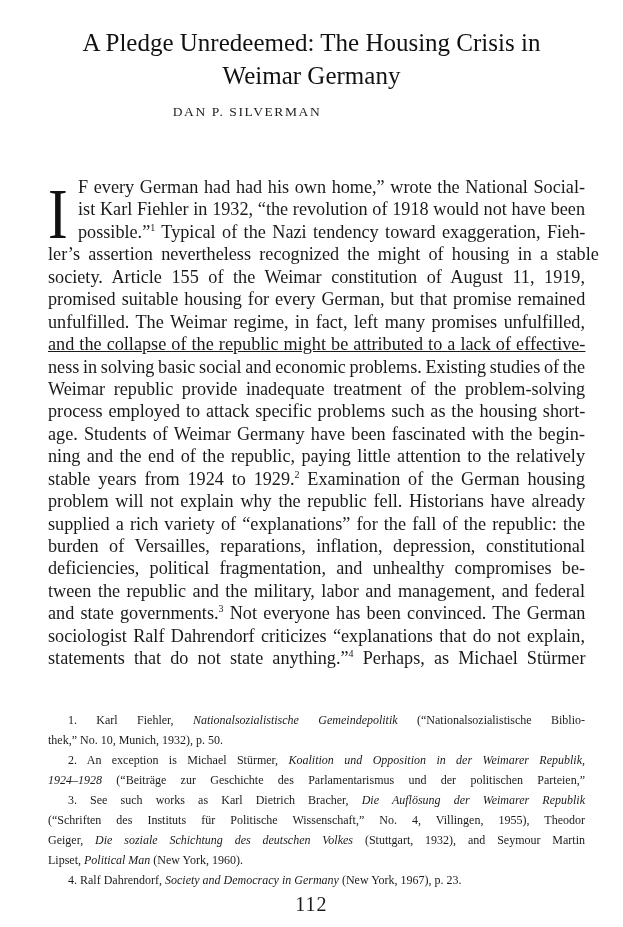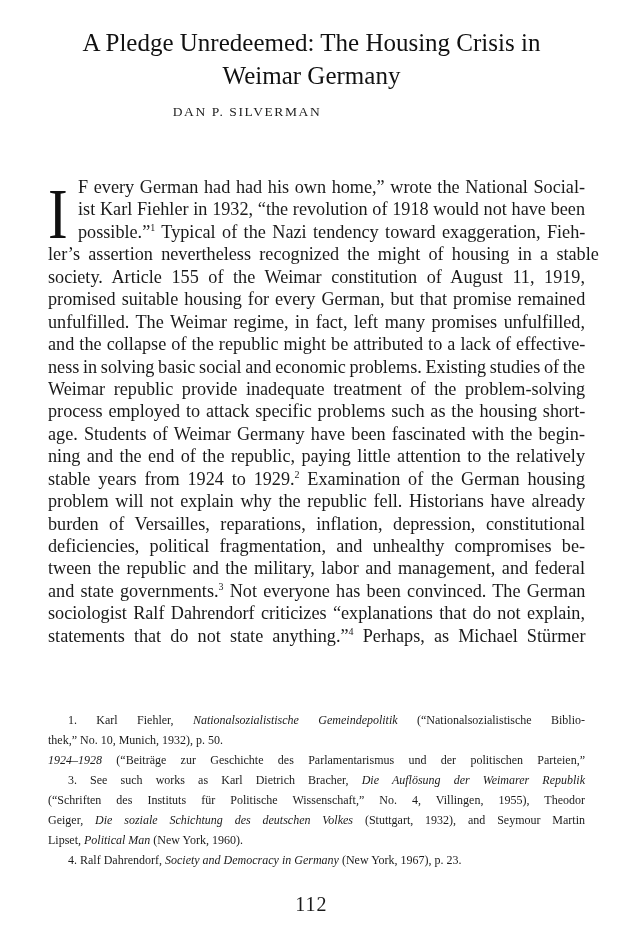--- a/index.html
+++ b/index.html
@@ -32,39 +32,41 @@
 <div class="dropcap">I</div>
 
 <div class="body">
   <span class="line indent" style="padding-left: 30px; white-space: nowrap; word-spacing: 1.09091px; display: block;">F every German had had his own home,” wrote the National Social-</span>
   <span class="line indent" style="padding-left: 30px; white-space: nowrap; word-spacing: 0.166667px; display: block;">ist Karl Fiehler in 1932, “the revolution of 1918 would not have been</span>
   <span class="line indent" style="padding-left: 30px; white-space: nowrap; word-spacing: 1.875px; display: block;"><span>possible.”</span><sup>1</sup><span> Typical of the Nazi tendency toward exaggeration, Fieh-</span></span>
   <span class="line" style="white-space: nowrap; word-spacing: 3.7px; display: block;">ler’s assertion nevertheless recognized the might of housing in a stable</span>
   <span class="line" style="white-space: nowrap; word-spacing: 5px; display: block;">society. Article 155 of the Weimar constitution of August 11, 1919,</span>
   <span class="line" style="white-space: nowrap; word-spacing: 1.44444px; display: block;">promised suitable housing for every German, but that promise remained</span>
   <span class="line" style="white-space: nowrap; word-spacing: 1.88889px; display: block;">unfulfilled. The Weimar regime, in fact, left many promises unfulfilled,</span>
-  <span class="line" style="white-space: nowrap; word-spacing: 0.538462px; display: block;">and the collapse of the republic might be attributed to a lack of effective-</span>
+  <span class="line" style="white-space: nowrap; word-spacing: 0.538462px; display: block; text-decoration: underline;">and the collapse of the republic might be attributed to a lack of effective-</span>
   <span class="line" style="white-space: nowrap; word-spacing: -0.909091px; display: block;">ness in solving basic social and economic problems. Existing studies of the</span>
   <span class="line" style="white-space: nowrap; word-spacing: 4px; display: block;">Weimar republic provide inadequate treatment of the problem-solving</span>
   <span class="line" style="white-space: nowrap; word-spacing: 1.3px; display: block;">process employed to attack specific problems such as the housing short-</span>
   <span class="line" style="white-space: nowrap; word-spacing: 1.6px; display: block;">age. Students of Weimar Germany have been fascinated with the begin-</span>
   <span class="line" style="white-space: nowrap; word-spacing: 1.83333px; display: block;">ning and the end of the republic, paying little attention to the relatively</span>
   <span class="line" style="white-space: nowrap; word-spacing: 3.2px; display: block;"><span>stable years from 1924 to 1929.</span><sup>2</sup><span> Examination of the German housing</span></span>
   <span class="line" style="white-space: nowrap; word-spacing: 2.1px; display: block;">problem will not explain why the republic fell. Historians have already</span>
+  <span class="line" style="white-space: nowrap; word-spacing: 1.58333px; display: block;">supplied a rich variety of “explanations” for the fall of the republic: the</span>
   <span class="line" style="white-space: nowrap; word-spacing: 6px; display: block;">burden of Versailles, reparations, inflation, depression, constitutional</span>
   <span class="line" style="white-space: nowrap; word-spacing: 5.66667px; display: block;">deficiencies, political fragmentation, and unhealthy compromises be-</span>
   <span class="line" style="white-space: nowrap; word-spacing: 1.9px; display: block;">tween the republic and the military, labor and management, and federal</span>
   <span class="line" style="white-space: nowrap; word-spacing: 1.66667px; display: block;"><span>and state governments.</span><sup>3</sup><span> Not everyone has been convinced. The German</span></span>
   <span class="line" style="white-space: nowrap; word-spacing: 1.75px; display: block;">sociologist Ralf Dahrendorf criticizes “explanations that do not explain,</span>
   <span class="line" style="white-space: nowrap; word-spacing: 4.55556px; display: block;"><span>statements that do not state anything.”</span><sup>4</sup><span> Perhaps, as Michael Stürmer</span></span>
 </div>
 
 <div class="notes">
   <span class="note-line first j" style="white-space: nowrap; word-spacing: 3.66667px; display: block;"><span>1. Karl Fiehler, </span><i>Nationalsozialistische Gemeindepolitik</i><span> (“Nationalsozialistische Biblio-</span></span>
   <span class="note-line">thek,” No. 10, Munich, 1932), p. 50.</span>
+  <span class="note-line first j" style="white-space: nowrap; word-spacing: 0.916667px; display: block;"><span>2. An exception is Michael Stürmer, </span><i>Koalition und Opposition in der Weimarer Republik,</i></span>
   <span class="note-line j" style="white-space: nowrap; word-spacing: 2.44444px; display: block;"><i>1924–1928</i><span> (“Beiträge zur Geschichte des Parlamentarismus und der politischen Parteien,”</span></span>
   <span class="note-line first j" style="white-space: nowrap; word-spacing: 4.08333px; display: block;"><span>3. See such works as Karl Dietrich Bracher, </span><i>Die Auflösung der Weimarer Republik</i></span>
   <span class="note-line j" style="white-space: nowrap; word-spacing: 4.5px; display: block;">(“Schriften des Instituts für Politische Wissenschaft,” No. 4, Villingen, 1955), Theodor</span>
   <span class="note-line j" style="white-space: nowrap; word-spacing: 1.54545px; display: block;"><span>Geiger, </span><i>Die soziale Schichtung des deutschen Volkes</i><span> (Stuttgart, 1932), and Seymour Martin</span></span>
   <span class="note-line"><span>Lipset, </span><i>Political Man</i><span> (New York, 1960).</span></span>
   <span class="note-line first"><span>4. Ralf Dahrendorf, </span><i>Society and Democracy in Germany</i><span> (New York, 1967), p. 23.</span></span>
 </div>
 
 <div class="pageno">112</div>
 

